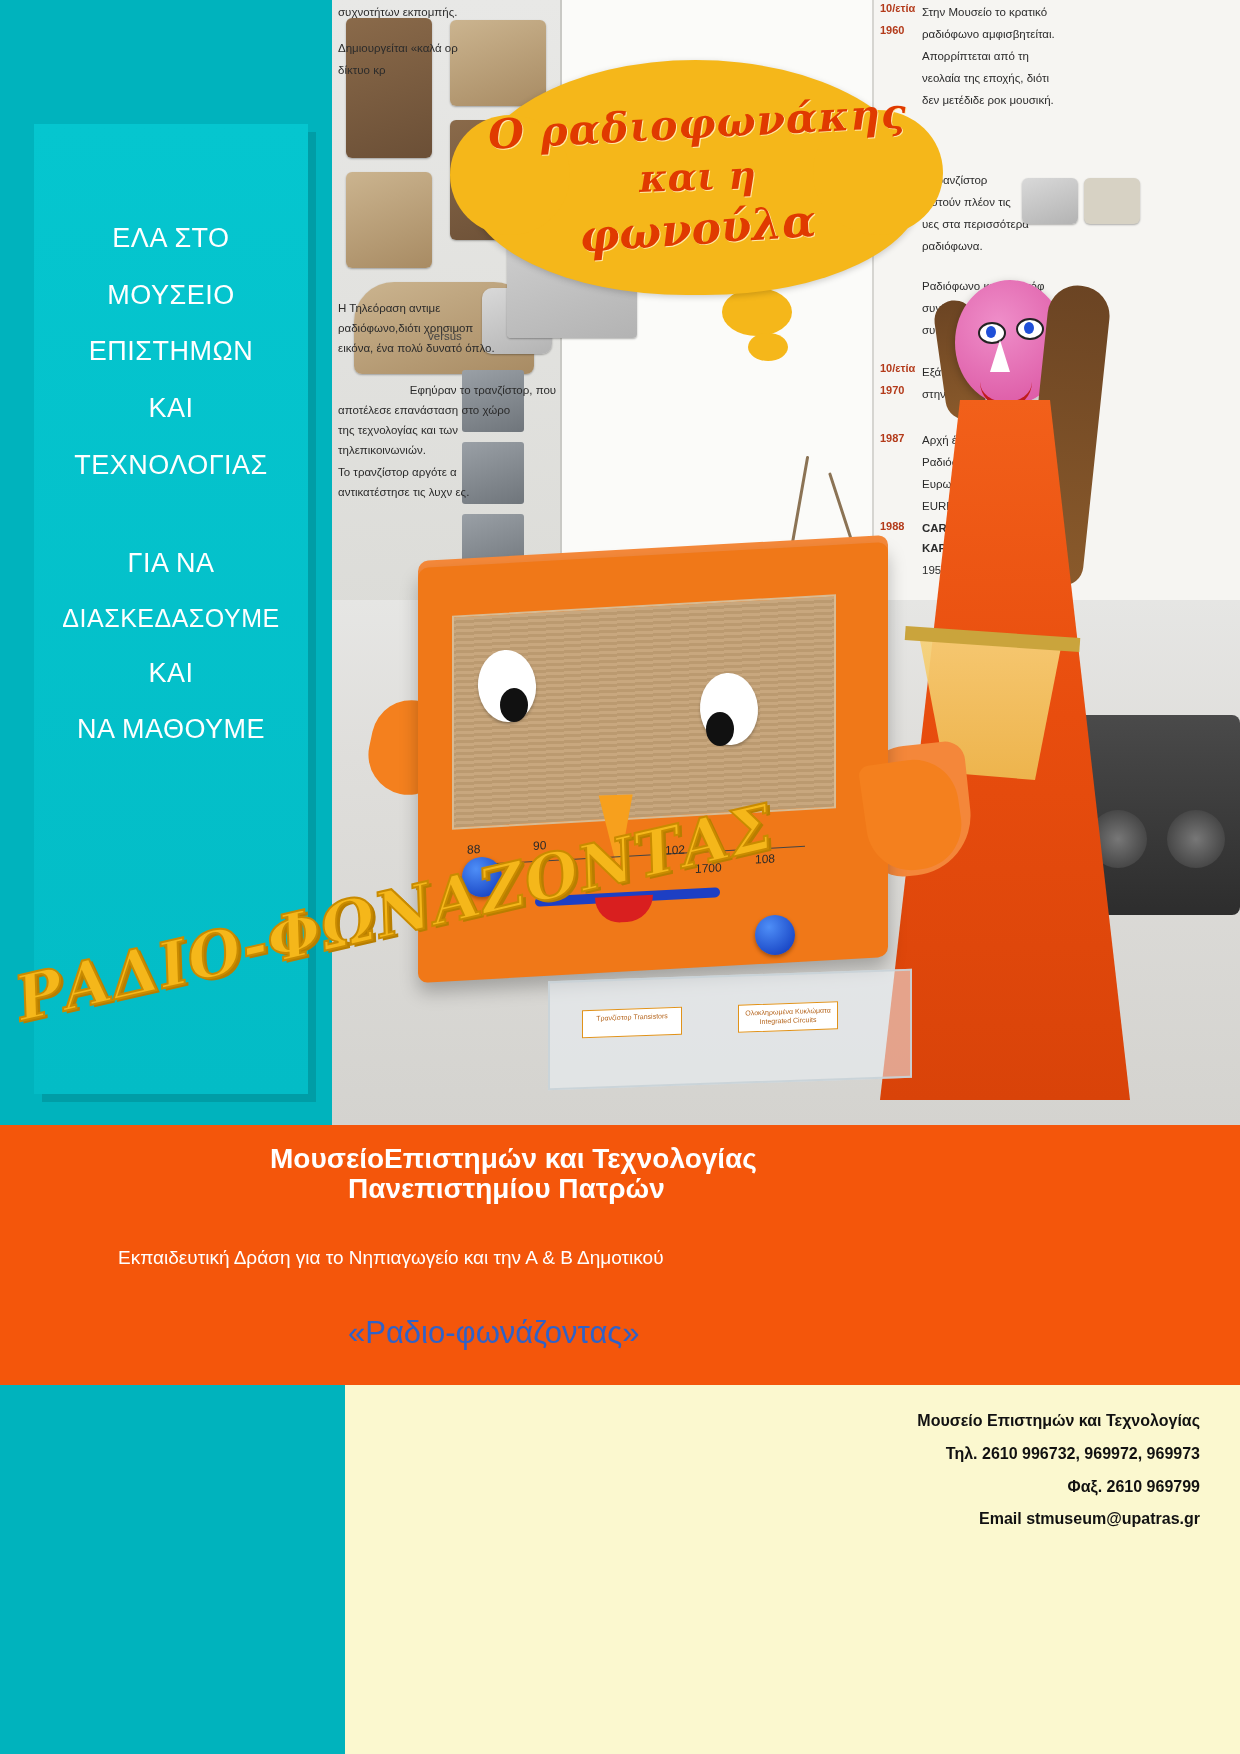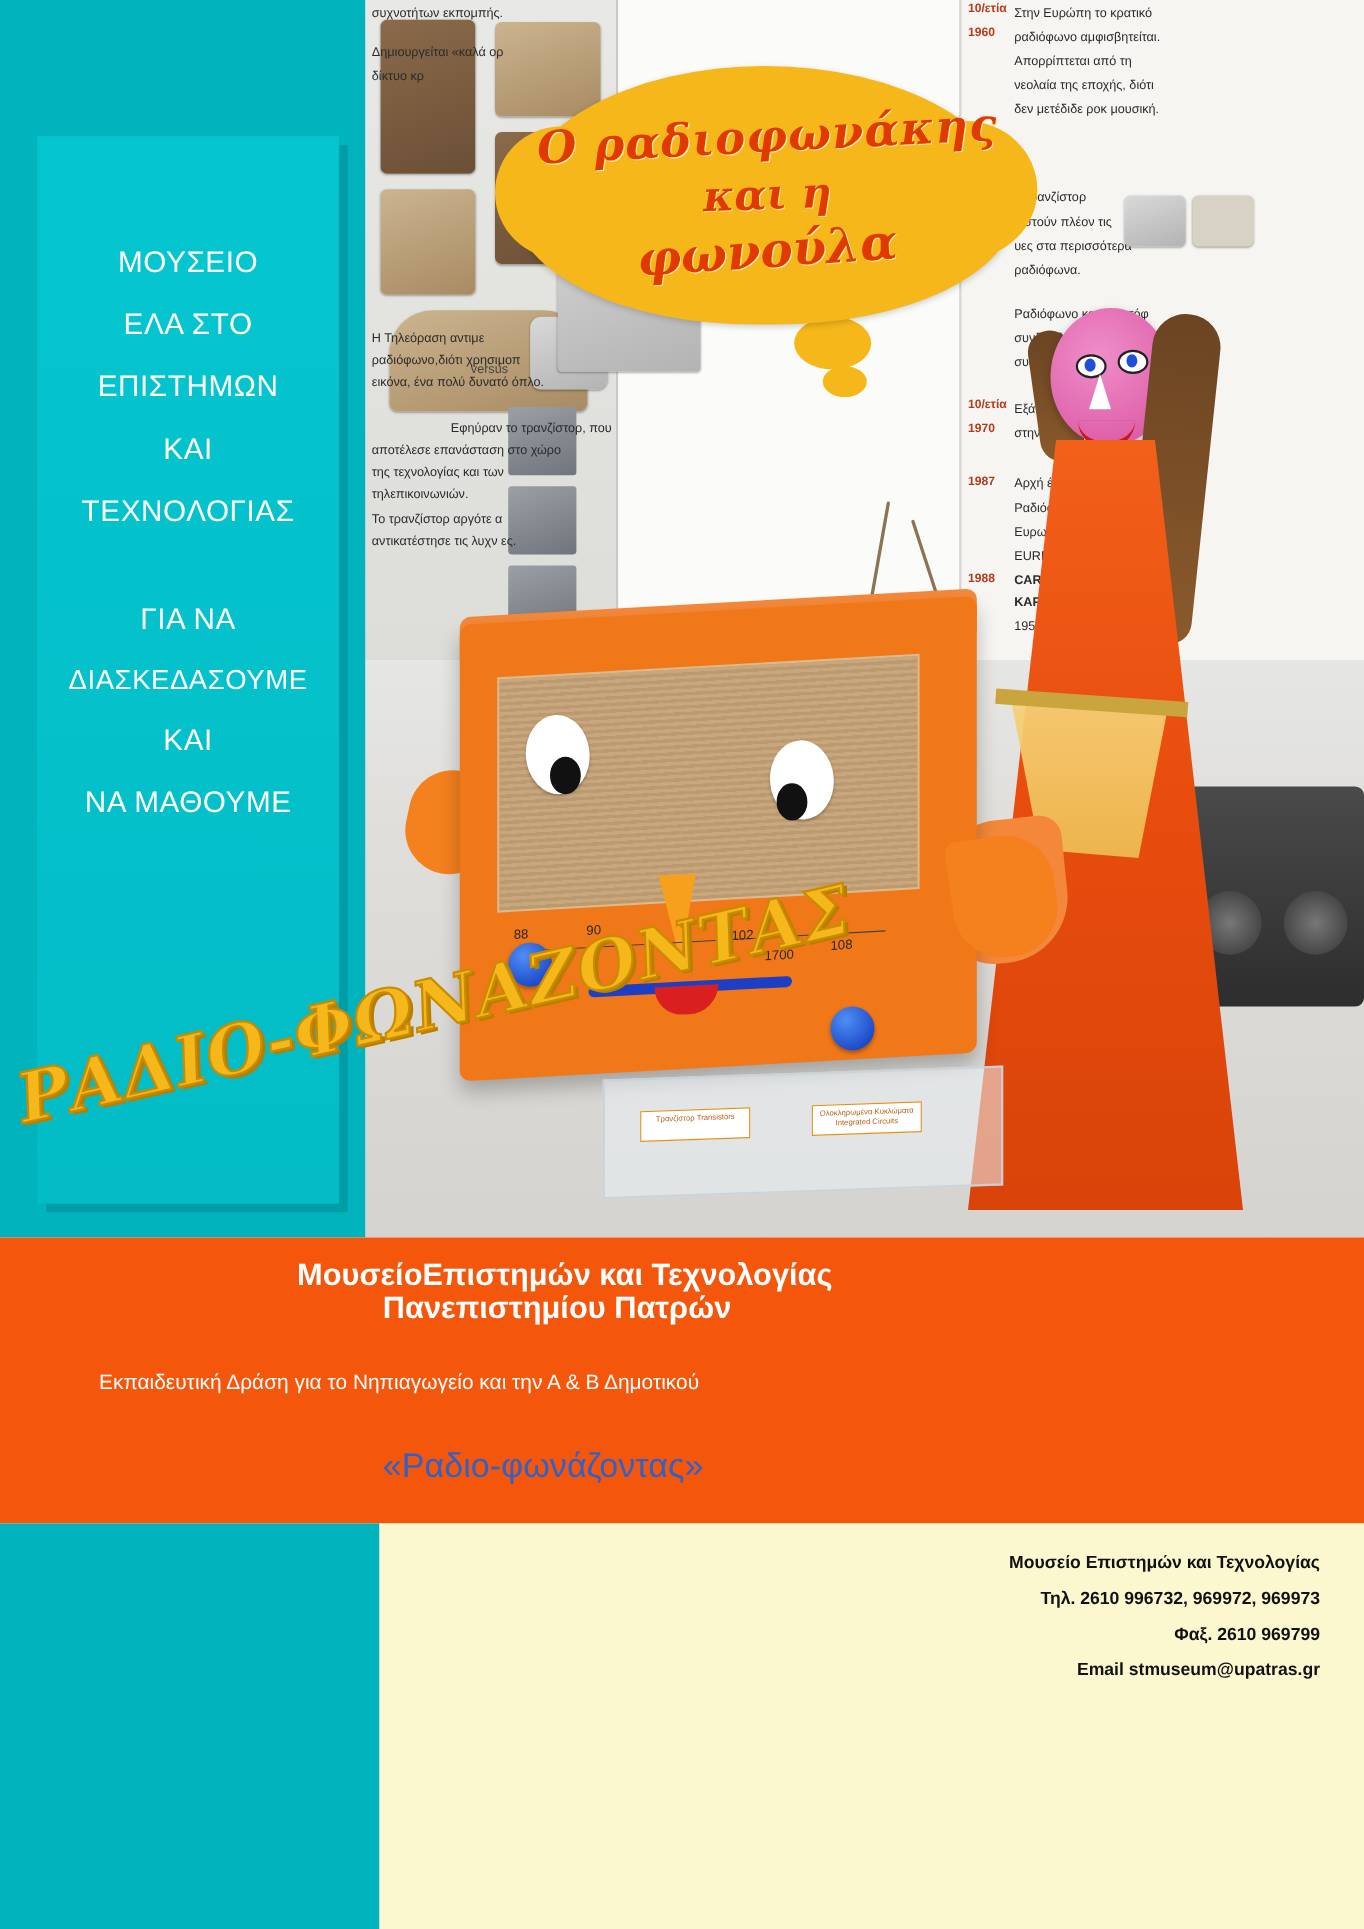--- a/index.html
+++ b/index.html
@@ -276,21 +276,21 @@
   }
   .orange-band .t1{
     position:absolute;left:0;top:18px;width:1240px;padding-left:270px;box-sizing:border-box;
     color:#fff;font-size:28px;font-weight:bold;
   }
   .orange-band .t2{
     position:absolute;left:0;top:48px;width:1068px;padding-left:348px;box-sizing:border-box;
     color:#fff;font-size:28px;font-weight:bold;
   }
   .orange-band .t3{
-    position:absolute;left:0;top:122px;width:1240px;padding-left:90px;box-sizing:border-box;
+    position:absolute;left:0;top:122px;width:1240px;padding-left:118px;box-sizing:border-box;
     color:#fff;font-size:19px;
   }
   .orange-band .t4{
     position:absolute;left:0;top:190px;width:1240px;padding-left:348px;box-sizing:border-box;
     color:#2f62c8;font-size:31px;font-weight:normal;
   }
 
   
   .bottom-left{
     position:absolute;left:0;top:1385px;width:345px;height:369px;background:#00b3bd;
@@ -336,21 +336,21 @@
       <div class="ptext" style="left:6px;top:402px;width:290px;">αποτέλεσε επανάσταση στο χώρο</div>
       <div class="ptext" style="left:6px;top:422px;width:290px;">της τεχνολογίας και των</div>
       <div class="ptext" style="left:6px;top:442px;width:290px;">τηλεπικοινωνιών.</div>
       <div class="ptext" style="left:6px;top:464px;width:290px;">Το τρανζίστορ αργότε α</div>
       <div class="ptext" style="left:6px;top:484px;width:290px;">αντικατέστησε τις λυχν ες.</div>
 
       <div class="radio-thumb grey" style="left:175px;top:178px;width:130px;height:160px;border-radius:4px;"></div>
 
       <div class="year" style="left:548px;top:2px;">10/ετία</div>
       <div class="year" style="left:548px;top:24px;">1960</div>
-      <div class="ptext" style="left:590px;top:4px;width:190px;">Στην Ευρώπη το κρατικό</div>
+      <div class="ptext" style="left:590px;top:4px;width:190px;">Στην Μουσείο το κρατικό</div>
       <div class="ptext" style="left:590px;top:26px;width:190px;">ραδιόφωνο αμφισβητείται.</div>
       <div class="ptext" style="left:590px;top:48px;width:190px;">Απορρίπτεται από τη</div>
       <div class="ptext" style="left:590px;top:70px;width:190px;">νεολαία της εποχής, διότι</div>
       <div class="ptext" style="left:590px;top:92px;width:190px;">δεν μετέδιδε ροκ μουσική.</div>
 
       <div class="year" style="left:548px;top:172px;">10/ετία</div>
       <div class="ptext" style="left:590px;top:172px;width:190px;">ά τρανζίστορ</div>
       <div class="ptext" style="left:590px;top:194px;width:190px;">θιστούν πλέον τις</div>
       <div class="ptext" style="left:590px;top:216px;width:190px;">υες στα περισσότερα</div>
       <div class="ptext" style="left:590px;top:238px;width:190px;">ραδιόφωνα.</div>
@@ -440,22 +440,22 @@
     <span class="l1">Ο ραδιοφωνάκης</span>
     <span class="l2">και η</span>
     <span class="l3">φωνούλα</span>
   </div>
 
   <div class="teal-band"></div>
   <div class="teal-box">
       <div class="inner"></div>
     </div>
   <div class="teal-text">
+    <div>ΕΛΑ ΣΤΟ</div>
     <div>ΜΟΥΣΕΙΟ</div>
-    <div>ΕΛΑ ΣΤΟ</div>
     <div>ΕΠΙΣΤΗΜΩΝ</div>
     <div>ΚΑΙ</div>
     <div>ΤΕΧΝΟΛΟΓΙΑΣ</div>
     <span class="gap"></span>
     <div>ΓΙΑ ΝΑ</div>
     <div style="font-size:25px;">ΔΙΑΣΚΕΔΑΣΟΥΜΕ</div>
     <div>ΚΑΙ</div>
     <div>ΝΑ ΜΑΘΟΥΜΕ</div>
   </div>
 

